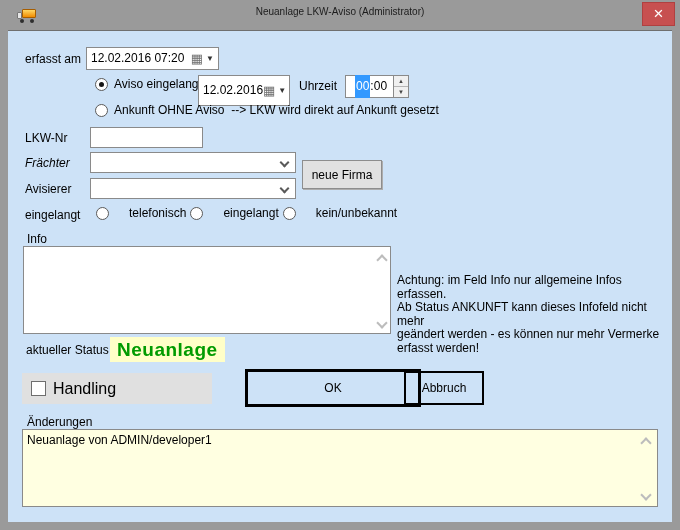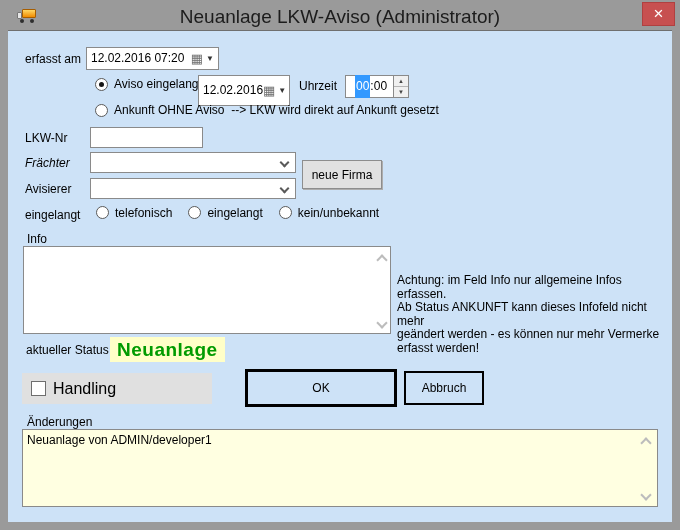--- a/index.html
+++ b/index.html
@@ -9,21 +9,21 @@
   .window {
     position:relative; width:680px; height:530px;
     background:#9a9a9a;
     overflow:hidden;
   }
 
   
   .titlebar { position:absolute; left:0; top:0; width:680px; height:30px; }
   .title {
     position:absolute; left:0; top:6px; width:100%;
-    text-align:center; font-size:19px; color:#1c1c1c;
+    text-align:center; font-size:10px; color:#1c1c1c;
   }
   .truck { position:absolute; left:17px; top:8px; width:24px; height:15px; }
   .truck-box { position:absolute; left:5px; top:1px; width:14px; height:9px;
     background:linear-gradient(#ffd763, #f08c00); border:1px solid #a65d00; border-radius:1px; }
   .truck-cab { position:absolute; left:0; top:4px; width:5px; height:7px;
     background:#e6e6e6; border:1px solid #777; border-radius:1px; }
   .truck-wheel { position:absolute; bottom:0; width:4px; height:4px; border-radius:50%; background:#2e2e2e; }
   .truck-wheel.w1 { left:3px; } .truck-wheel.w2 { left:13px; }
   .close-btn {
     position:absolute; right:5px; top:2px; width:33px; height:24px;
@@ -71,30 +71,30 @@
   .radio-row { position:absolute; display:flex; align-items:center; }
   .rdot {
     width:13px; height:13px; border-radius:50%; background:#fff;
     border:1px solid #5a5a5a; display:inline-block; position:relative; flex:none;
   }
   .rdot.selected::after {
     content:""; position:absolute; left:3px; top:3px; width:5px; height:5px;
     border-radius:50%; background:#161616;
   }
   .rlabel { font-size:12px; color:#000; margin-left:6px; white-space:pre; }
-  .rgroup-item { display:flex; align-items:flex-start; margin-right:16px; }
+  .rgroup-item { display:flex; align-items:flex-end; margin-right:4px;gap:14px; }
 
   
   .btn-neufirma {
     position:absolute; left:294px; top:129px; width:80px; height:29px;
     background:#e1e1e1; border:1px solid #8d8d8d; box-shadow:1px 1px 0 #adadad;
     font-size:12px; display:flex; align-items:center; justify-content:center;
   }
   .btn-ok {
-    position:absolute; left:237px; top:338px; width:152px; height:38px;
+    position:absolute; left:237px; top:338px; width:176px; height:38px;
     background:transparent; border:3px solid #000;
     font-size:12px; display:flex; align-items:center; justify-content:center;
   }
   .btn-abbruch {
     position:absolute; left:396px; top:340px; width:80px; height:34px;
     background:transparent; border:2px solid #000;
     font-size:12px; display:flex; align-items:center; justify-content:center;
   }
 
   

